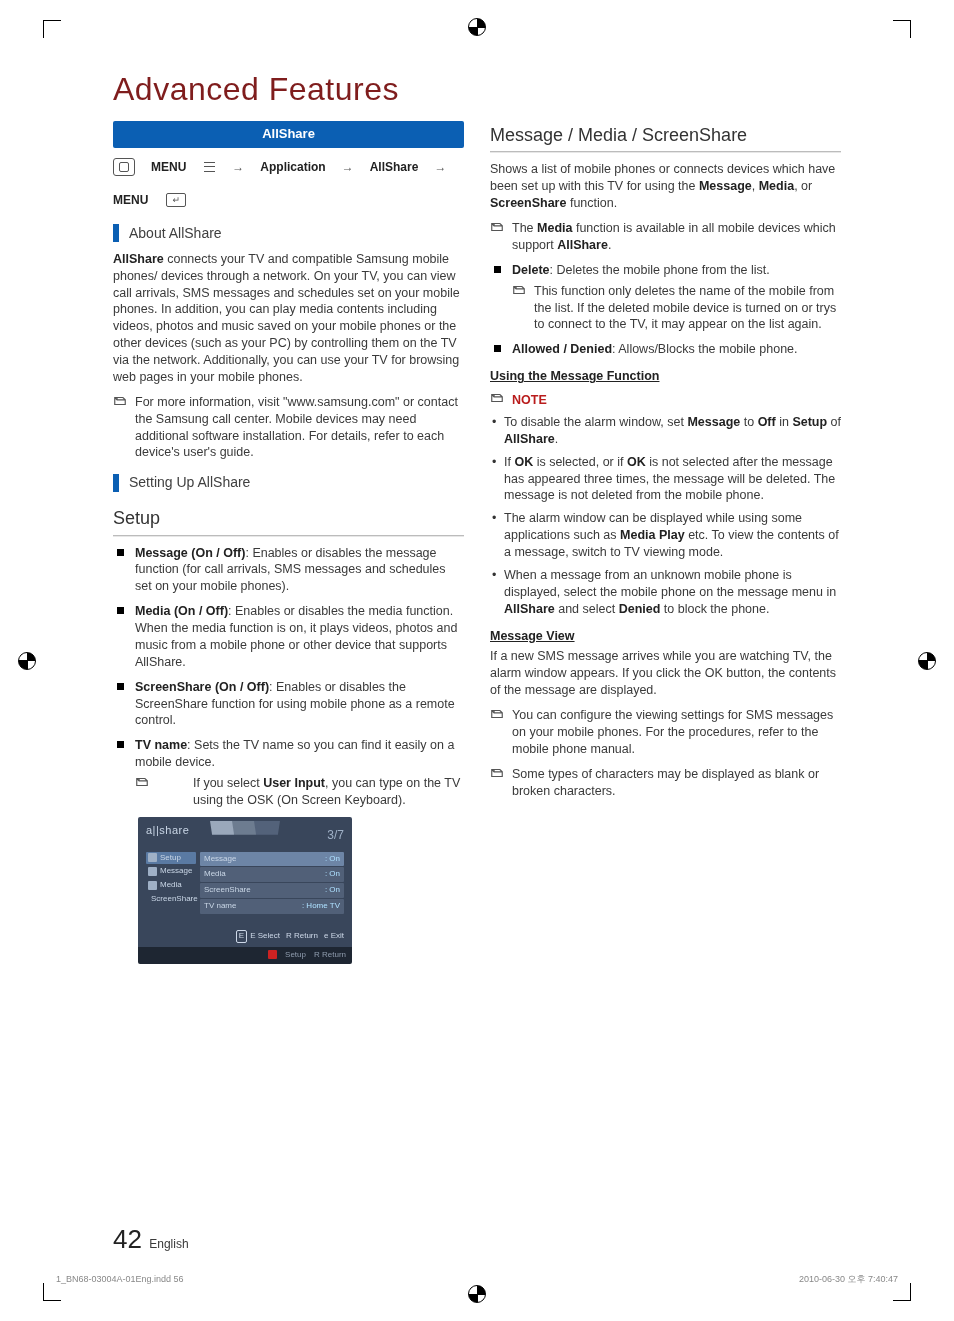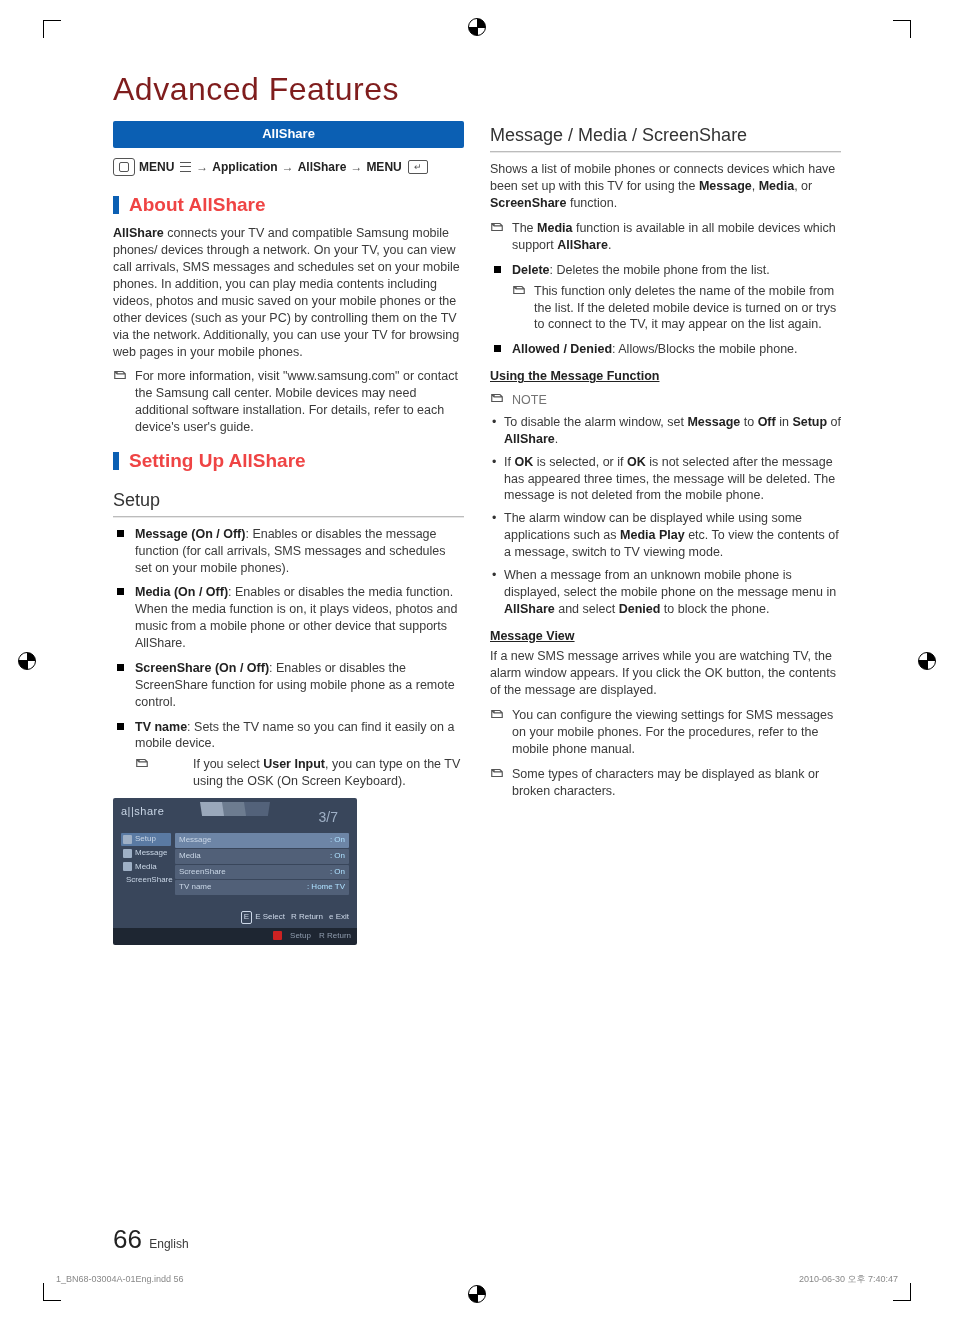--- a/index.html
+++ b/index.html
@@ -69,21 +69,21 @@
     text-align: center;
     font-weight: bold;
     padding: 4px 0 5px;
     font-size: 13px;
     border-radius: 2px;
     margin-bottom: 10px;
   }
   .breadcrumb {
     display: flex;
     align-items: center;
-    gap: 4px;
+    gap: 16px;
     font-size: 12px;
     color: #555;
     margin-bottom: 16px;
     flex-wrap: wrap;
   }
   .remote-icon {
     width: 20px; height: 16px;
     border: 1.2px solid #555; border-radius: 3px;
     position: relative;
     flex: 0 0 auto;
@@ -101,21 +101,21 @@
   .menu-lines::after{content:"";position:absolute;left:0;right:0;top:3px;border-top:1.2px solid #555;}
   .enter-icon {
     width: 18px; height: 12px; border:1.2px solid #555; border-radius:2px;
     margin-left:2px; position:relative; display:inline-block;
   }
   .enter-icon::after{content:"↵";position:absolute;inset:0;display:flex;align-items:center;justify-content:center;font-size:9px;color:#555;}
   .arrow { color:#555; }
 
   .side-h3 {
     display:flex; align-items:center; gap:10px;
-    font-weight:bold; font-size:19px; color:#ef4444;
+    font-weight:normal; font-size:14px; color:#404040;
     margin: 12px 0 8px;
   }
   .side-h3::before {
     content:""; width:6px; height:18px; background:#0b5fb3; flex:0 0 auto;
   }
 
   p { margin: 0 0 8px; }
   .note {
     display:flex; gap:8px; margin: 6px 0 8px;
   }
@@ -145,46 +145,46 @@
   ul.dot > li { position:relative; padding-left:14px; margin-bottom:6px; }
   ul.dot > li::before { content:"•"; position:absolute; left:2px; top:0; color:#333; }
 
   b, strong { font-weight: bold; color:#222; }
 
   .under-h3 {
     font-weight:bold; text-decoration: underline; font-size:12.5px;
     margin: 10px 0 4px; color:#222;
   }
 
-  .note-title { font-weight:normal; color:#737373; }
+  .note-title { font-weight:bold; color:#b91c1c; }
 
   .tv {
-    width: 244px;
-    margin: 6px auto 0 0;
+    width: 214px;
+    margin: 6px auto 0 25px;
     font-family: Arial, sans-serif;
   }
   .tv-app {
     background:#39465b; color:#c9d6e6;
     border-radius:2px 2px 0 0; padding:6px 8px 4px;
     font-size:10px;
     position:relative; height:130px; box-sizing:border-box;
   }
   .tv-brand { font-size:11px; letter-spacing:.5px; color:#c9d6e6; }
   .tabs {
     position:absolute; top:4px; left:50%; transform:translateX(-50%);
     display:flex; gap:0;
   }
   .tab {
     width:26px;height:14px;background:#9aa8bb;
     clip-path: polygon(8% 100%,0 0,100% 0,92% 100%);
     margin:0 -2px;
   }
   .tab.inactive{background:#6d7c90;}
   .tab.inactive2{background:#53627a;}
-  .tv-counter{position:absolute;right:19px;top:10px;font-size:14px;color:#9fb0c6;}
+  .tv-counter{position:absolute;right:8px;top:10px;font-size:12px;color:#9fb0c6;}
   .tv-body{display:flex;margin-top:14px;height:80px;gap:4px;}
   .tv-left{width:50px;display:flex;flex-direction:column;gap:1px;font-size:8px;}
   .tv-left .li{display:flex;align-items:center;gap:3px;background:transparent;padding:1px 2px;border-radius:1px;}
   .tv-left .li.sel{background:#5a7aa3;}
   .tv-left .ico{width:9px;height:9px;background:#9fb0c6;border-radius:1px;}
   .tv-right{flex:1;display:flex;flex-direction:column;gap:1px;font-size:8px;}
   .tv-row{display:flex;justify-content:space-between;background:#516078;padding:2px 4px;border-radius:1px;}
   .tv-row.sel{background:#6d85a6;}
   .tv-row .v{color:#aee0ff;}
   .tv-actions{position:absolute;right:8px;bottom:4px;font-size:8px;color:#cdd8e8;display:flex;gap:6px;align-items:center;}
@@ -428,21 +428,21 @@
                 <path fill="none" stroke="#555" stroke-width="2" d="M3 6h14l4 4v8H3z M3 6l4 4h14 M7 10V6"></path>
               </svg>
           </span>
           <span>Some types of characters may be displayed as blank or broken characters.</span>
         </div>
 
       </div>
     </div>
 
     <div class="page-num">
-      <span class="big">66</span>
+      <span class="big">42</span>
       <span>English</span>
     </div>
   </div>
 
   <div class="footer-meta">
     <span>1_BN68-03004A-01Eng.indd   56</span>
     <span>2010-06-30   오후 7:40:47</span>
   </div>
 </div>
 

